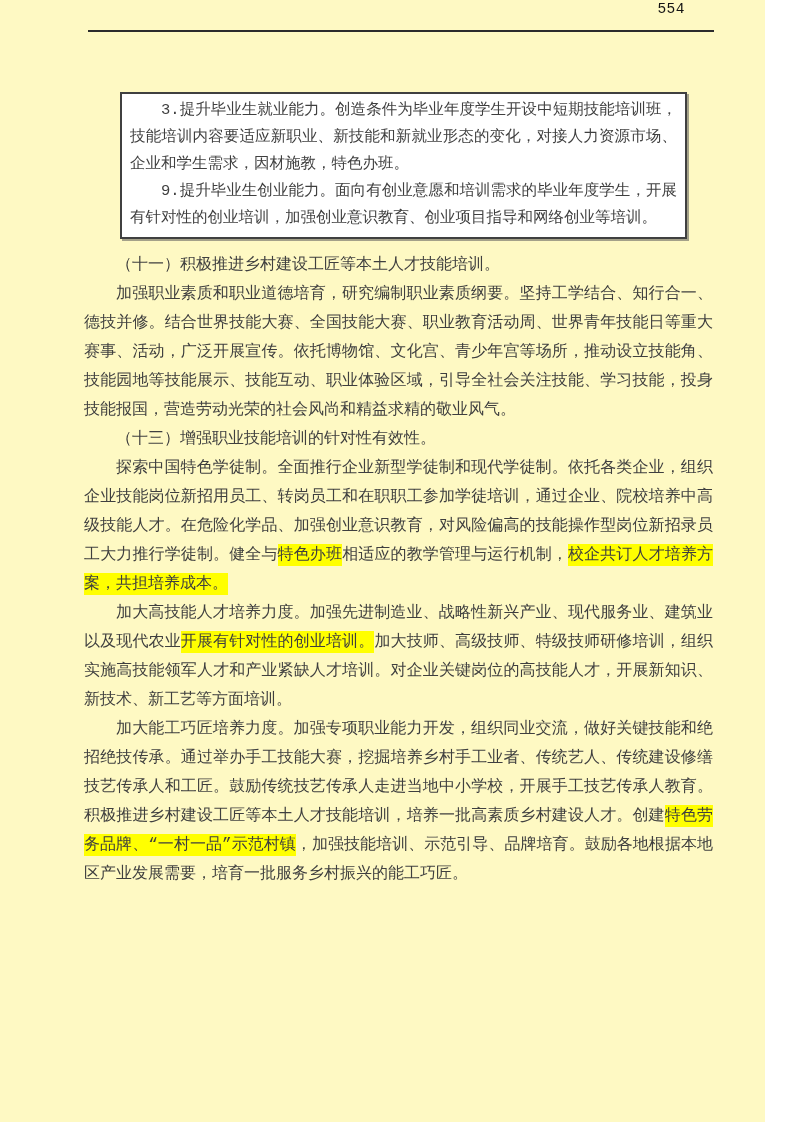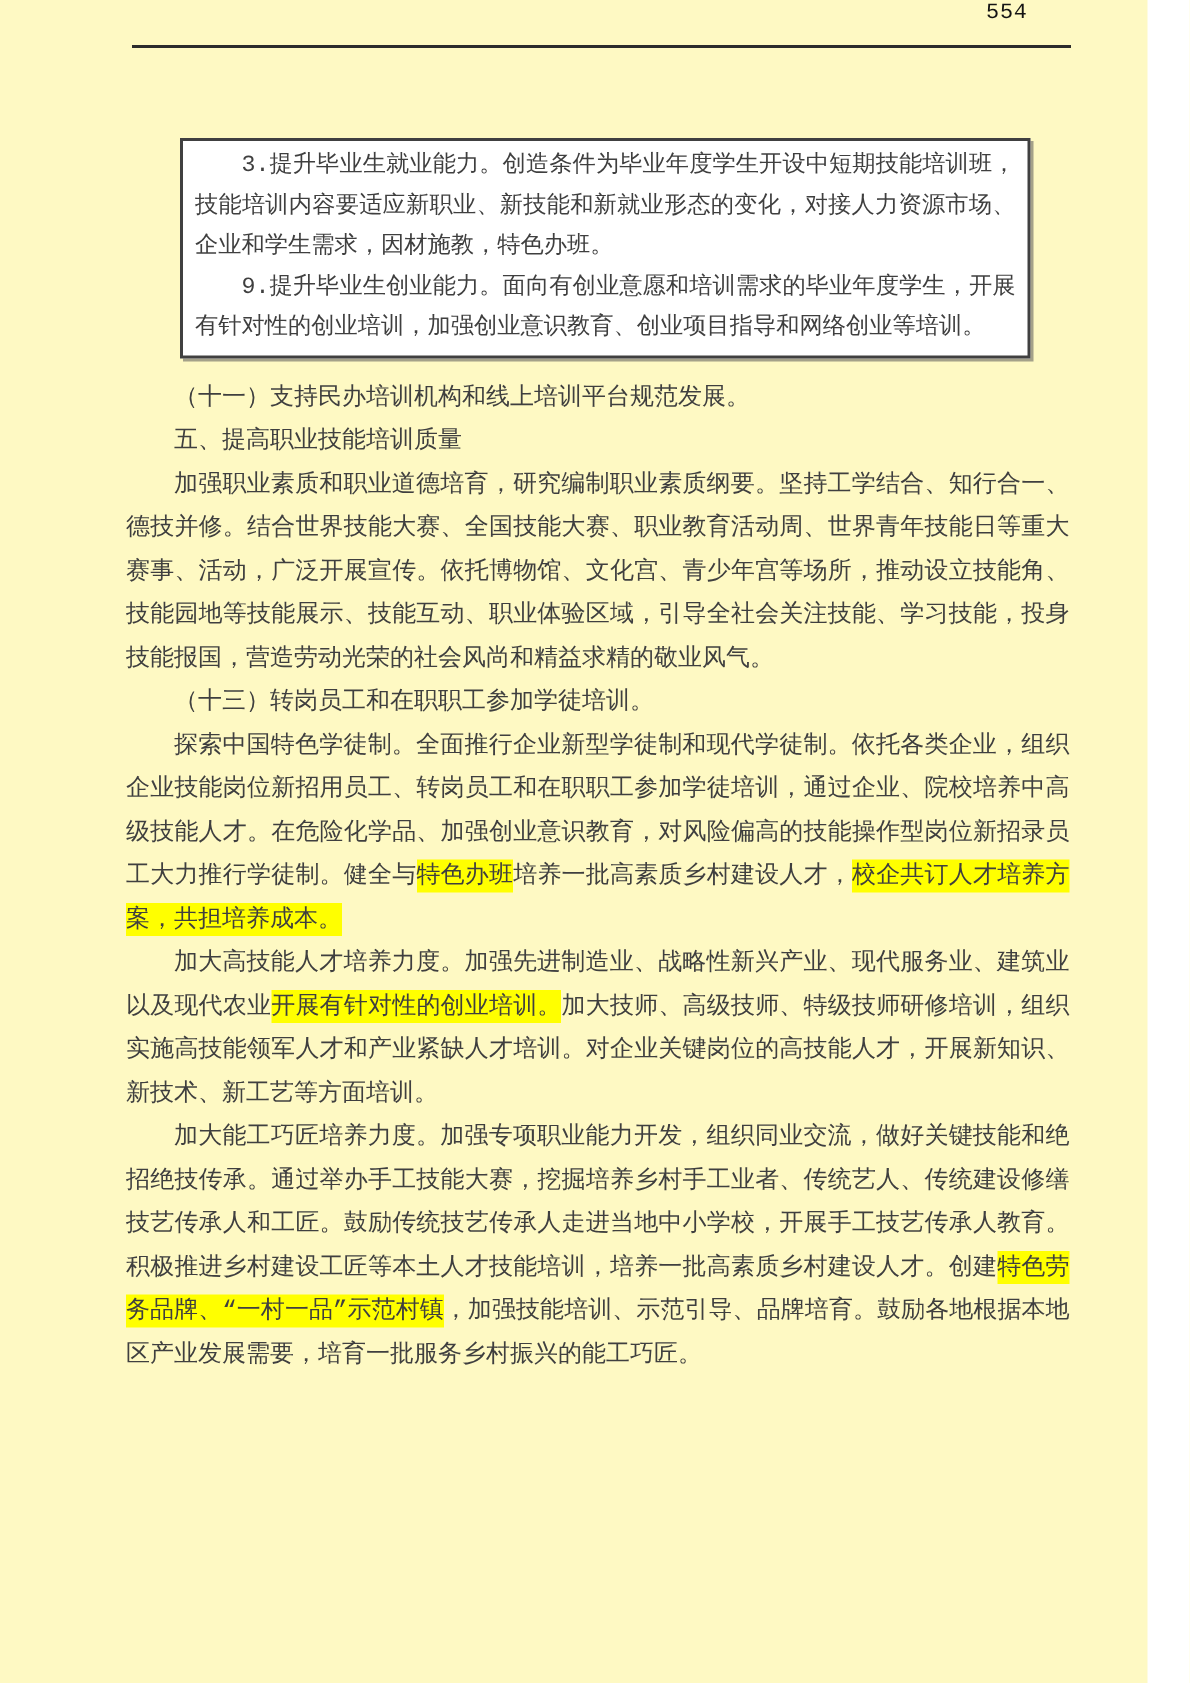--- a/index.html
+++ b/index.html
@@ -76,22 +76,21 @@
   <div class="page-number">554</div>
   <div class="header-rule"></div>
 
   <div class="content">
     <div class="callout-box">
       <p>3.提升毕业生就业能力。创造条件为毕业年度学生开设中短期技能培训班，技能培训内容要适应新职业、新技能和新就业形态的变化，对接人力资源市场、企业和学生需求，因材施教，特色办班。</p>
       <p>9.提升毕业生创业能力。面向有创业意愿和培训需求的毕业年度学生，开展有针对性的创业培训，加强创业意识教育、创业项目指导和网络创业等培训。</p>
     </div>
 
     <div class="bodytext" id="body-paragraphs">
-        <p><span>（十一）支持民办培训机构和线上培训平台规范发展。</span></p>
-        <p><span>五、提高职业技能培训质量</span></p>
+        <p><span>（十一）积极推进乡村建设工匠等本土人才技能培训。</span></p>
         <p><span>加强职业素质和职业道德培育，研究编制职业素质纲要。坚持工学结合、知行合一、德技并修。结合世界技能大赛、全国技能大赛、职业教育活动周、世界青年技能日等重大赛事、活动，广泛开展宣传。依托博物馆、文化宫、青少年宫等场所，推动设立技能角、技能园地等技能展示、技能互动、职业体验区域，引导全社会关注技能、学习技能，投身技能报国，营造劳动光荣的社会风尚和精益求精的敬业风气。</span></p>
-        <p><span>（十三）转岗员工和在职职工参加学徒培训。</span></p>
-        <p><span>探索中国特色学徒制。全面推行企业新型学徒制和现代学徒制。依托各类企业，组织企业技能岗位新招用员工、转岗员工和在职职工参加学徒培训，通过企业、院校培养中高级技能人才。在危险化学品、加强创业意识教育，对风险偏高的技能操作型岗位新招录员工大力推行学徒制。健全与</span><span class="hl">特色办班</span><span>培养一批高素质乡村建设人才，</span><span class="hl">校企共订人才培养方案，共担培养成本。</span></p>
+        <p><span>（十三）增强职业技能培训的针对性有效性。</span></p>
+        <p><span>探索中国特色学徒制。全面推行企业新型学徒制和现代学徒制。依托各类企业，组织企业技能岗位新招用员工、转岗员工和在职职工参加学徒培训，通过企业、院校培养中高级技能人才。在危险化学品、加强创业意识教育，对风险偏高的技能操作型岗位新招录员工大力推行学徒制。健全与</span><span class="hl">特色办班</span><span>相适应的教学管理与运行机制，</span><span class="hl">校企共订人才培养方案，共担培养成本。</span></p>
         <p><span>加大高技能人才培养力度。加强先进制造业、战略性新兴产业、现代服务业、建筑业以及现代农业</span><span class="hl">开展有针对性的创业培训。</span><span>加大技师、高级技师、特级技师研修培训，组织实施高技能领军人才和产业紧缺人才培训。对企业关键岗位的高技能人才，开展新知识、新技术、新工艺等方面培训。</span></p>
         <p><span>加大能工巧匠培养力度。加强专项职业能力开发，组织同业交流，做好关键技能和绝招绝技传承。通过举办手工技能大赛，挖掘培养乡村手工业者、传统艺人、传统建设修缮技艺传承人和工匠。鼓励传统技艺传承人走进当地中小学校，开展手工技艺传承人教育。积极推进乡村建设工匠等本土人才技能培训，培养一批高素质乡村建设人才。创建</span><span class="hl">特色劳务品牌、“一村一品”示范村镇</span><span>，加强技能培训、示范引导、品牌培育。鼓励各地根据本地区产业发展需要，培育一批服务乡村振兴的能工巧匠。</span></p>
       </div>
   </div>
 </div>
 
 </body></html>

